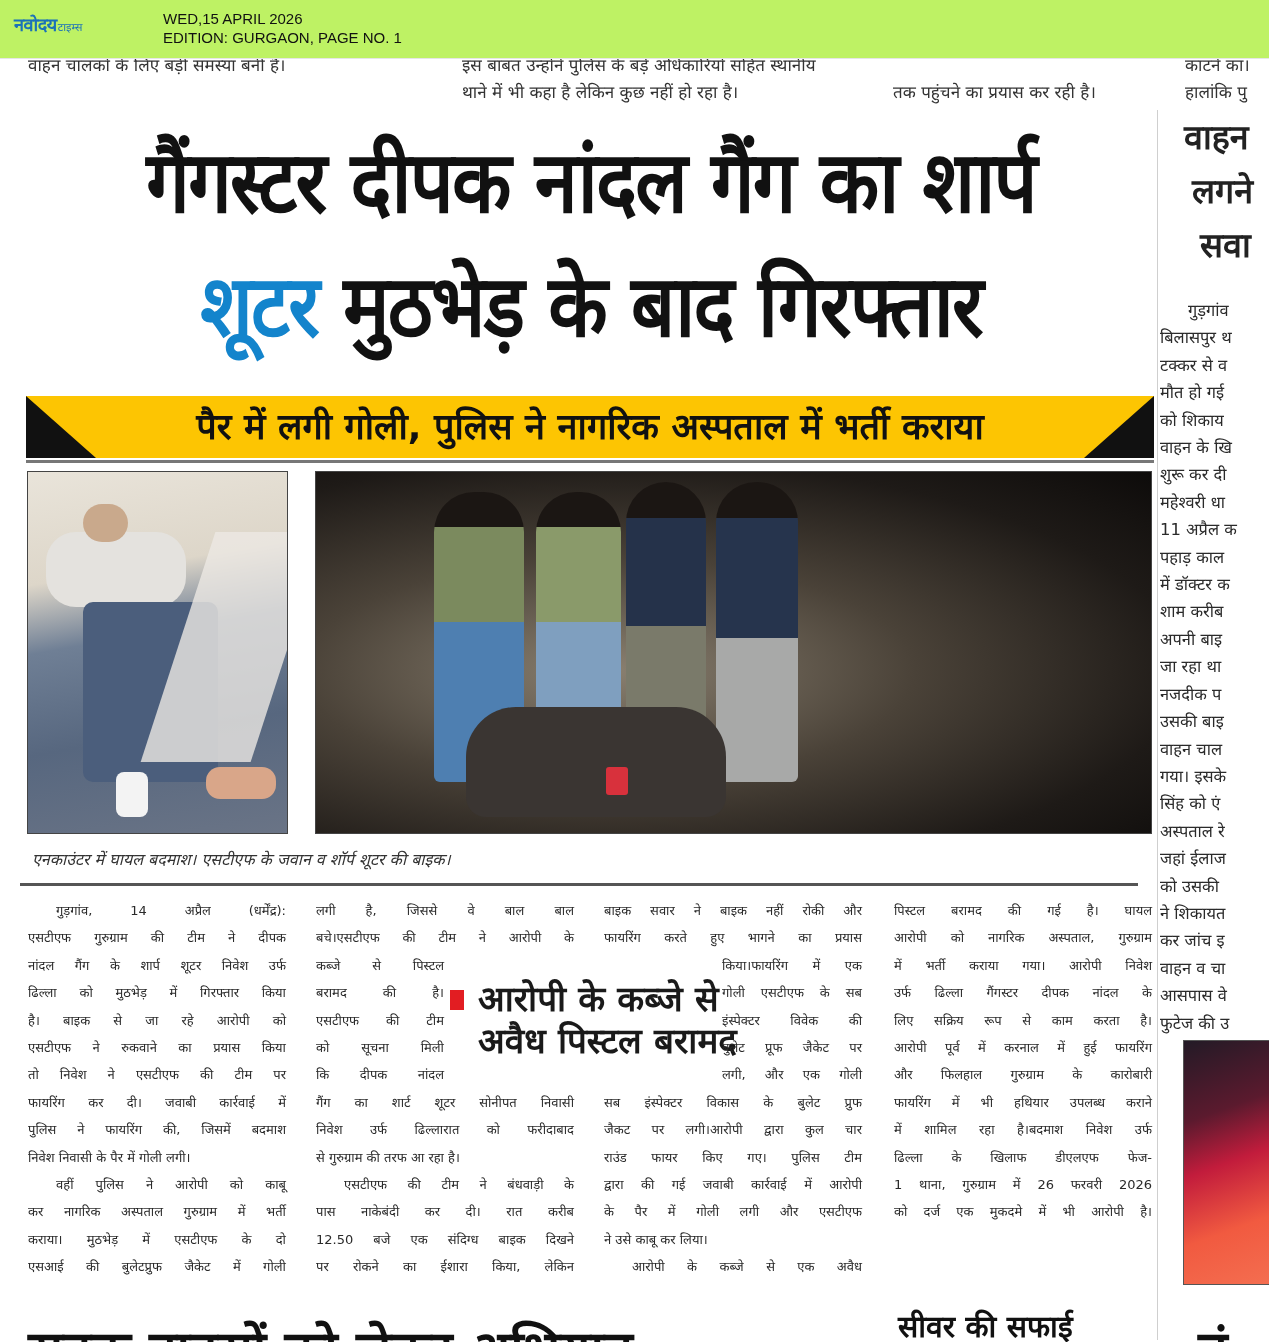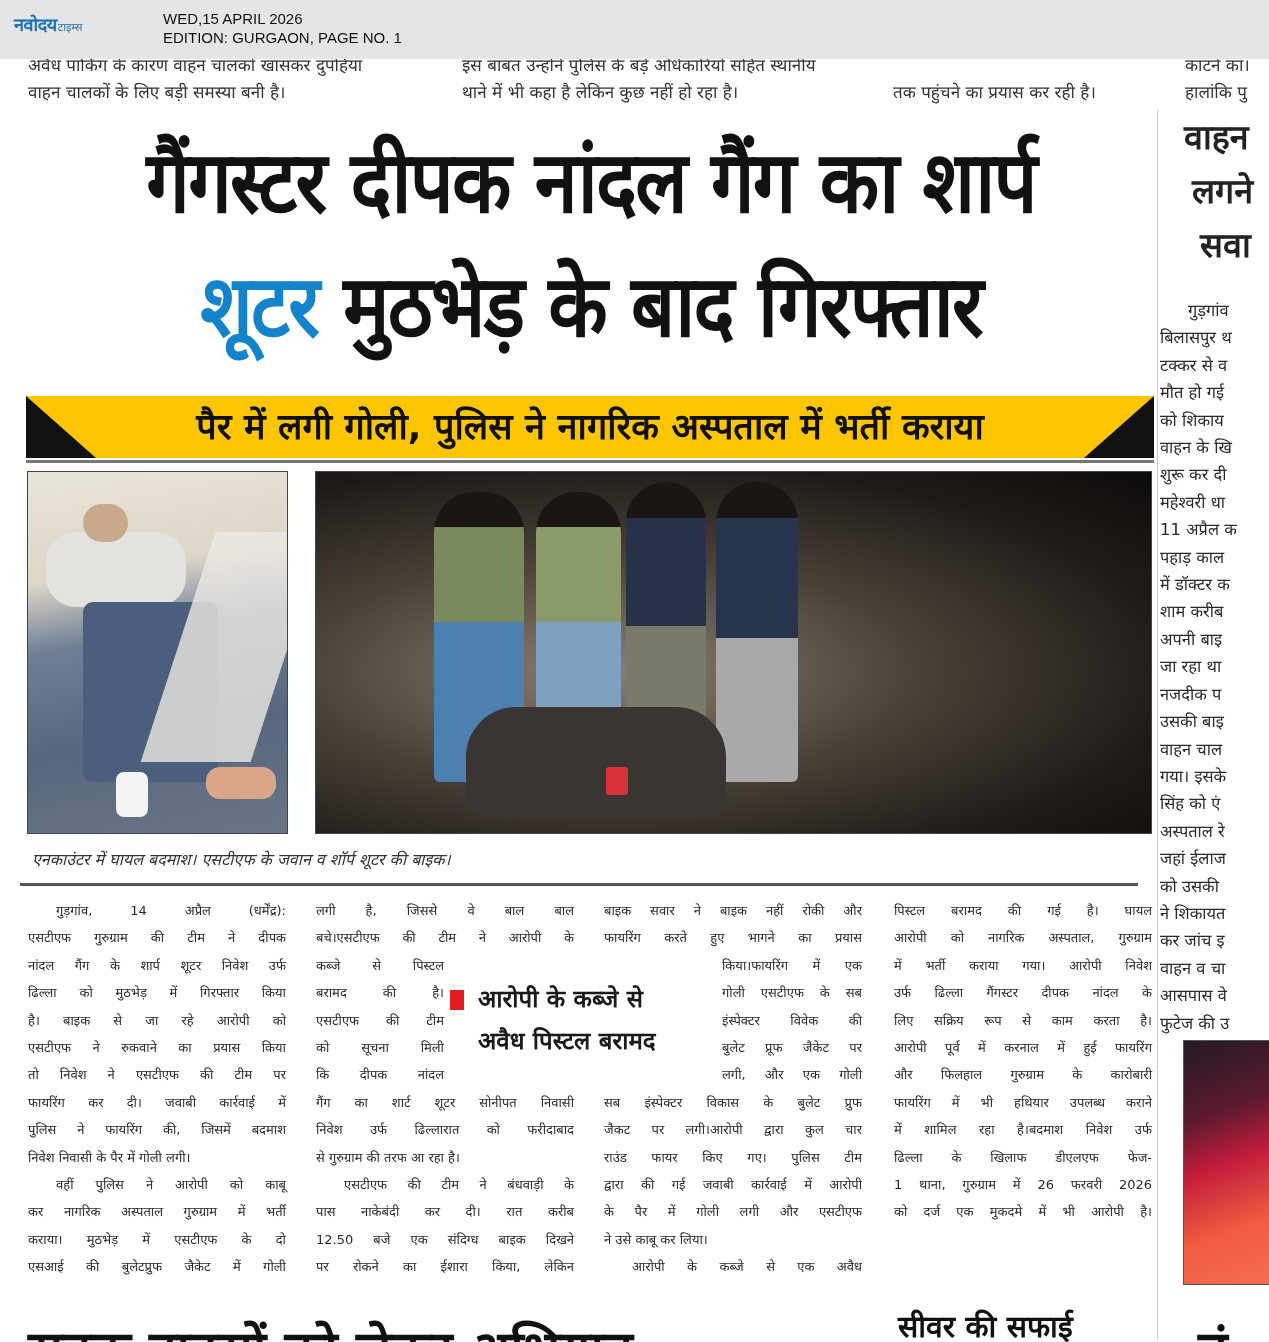--- a/index.html
+++ b/index.html
@@ -1,20 +1,20 @@
 <!DOCTYPE html>
 <html><head>
 <meta charset="utf-8">
 <style>
   * { box-sizing: border-box; margin: 0; padding: 0; }
   html, body { width: 1269px; height: 1342px; overflow: hidden; background: #ffffff; }
   body { position: relative; font-family: "DejaVu Sans", "Liberation Sans", sans-serif; color: #222; }
 
   
-  .topbar { position: absolute; left: 0; top: 0; width: 1269px; height: 58px; background: #e5e5e5; z-index: 5; box-shadow: 0 1px 0 #e6e6e6; }
+  .topbar { position: absolute; left: 0; top: 0; width: 1269px; height: 58px; background: #bef264; z-index: 5; box-shadow: 0 1px 0 #e6e6e6; }
   .logo { position: absolute; left: 14px; top: 12px; display: flex; align-items: baseline; }
   .logo-main { font-family: "DejaVu Sans", sans-serif; font-weight: 900; font-size: 18px; color: #1b72b8; letter-spacing: -0.5px; }
   .logo-sub { font-family: "DejaVu Sans", sans-serif; font-size: 11px; color: #1b72b8; margin-left: 1px; }
   .edition { position: absolute; left: 163px; top: 9px; font-family: "Liberation Sans", sans-serif; font-size: 15px; line-height: 19px; color: #111; }
 
   
   .paper { position: absolute; left: 0; top: 0; width: 1269px; height: 1342px; }
   .hi { font-family: "DejaVu Sans", sans-serif; font-size: 16px; color: #2a2a2a; }
 
   .prev-col { position: absolute; top: 52px; font-size: 17px; line-height: 27px; color: #333; white-space: nowrap; overflow: hidden; }
@@ -42,21 +42,21 @@
   .caption { position: absolute; left: 32px; top: 848px; font-family: "DejaVu Serif", serif; font-style: italic; font-size: 16px; color: #333; white-space: nowrap; }
   .caption-rule { position: absolute; left: 20px; top: 883px; width: 1118px; height: 3px; background: #555; }
 
   
   .col { position: absolute; top: 897px; font-size: 13px; line-height: 27.4px; color: #2a2a2a; text-align: justify; }
   .col .line { display: block; white-space: nowrap; text-align-last: justify; }
   .indent { padding-left: 28px; }
 
   .subhead { position: absolute; left: 450px; top: 978px; width: 250px; }
   .subhead-box { position: absolute; left: 0; top: 12px; width: 14px; height: 20px; background: #e21d22; }
-  .subhead-text { position: absolute; left: 28px; top: 0; font-family: "DejaVu Sans", sans-serif; font-weight: 900; font-size: 24px; line-height: 42px; color: #1a1a1a; white-space: nowrap; }
+  .subhead-text { position: absolute; left: 28px; top: 0; font-family: "DejaVu Sans", sans-serif; font-weight: 900; font-size: 35px; line-height: 42px; color: #1a1a1a; white-space: nowrap; }
 
   
   .side { position: absolute; left: 1157px; top: 110px; width: 112px; height: 1230px; overflow: hidden; border-left: 1px solid #cfcfcf; }
   .side-head { font-family: "DejaVu Sans", sans-serif; font-weight: 700; font-size: 34px; line-height: 54px; color: #222; white-space: nowrap; padding-left: 24px; }
   .side-body { font-size: 16.4px; line-height: 27.4px; color: #2a2a2a; white-space: nowrap; padding-left: 24px; }
   .side-photo { position: absolute; left: 25px; top: 930px; width: 90px; height: 245px; border: 1px solid #555;
     background: linear-gradient(160deg, #231a26 0%, #5b1a2e 30%, #c21c3c 50%, #f15a40 75%, #f46e50 100%); }
 
   
   .bottom-hl { position: absolute; top: 1312px; font-family: "DejaVu Sans", sans-serif; font-weight: 900; color: #111; white-space: nowrap; }
@@ -71,21 +71,20 @@
       <span class="logo-main">नवोदय</span>
       <span class="logo-sub">टाइम्स</span>
     </div>
     <div class="edition">
       <div>WED,15 APRIL 2026</div>
       <div>EDITION: GURGAON, PAGE NO. 1</div>
     </div>
   </div>
 
   <div class="prev-col hi" style="left:28px;width:410px;">
-    <div>अवैध पार्किंग के कारण वाहन चालकों खासकर दुपहिया</div>
     <div>वाहन चालकों के लिए बड़ी समस्या बनी है।</div>
   </div>
   <div class="prev-col hi" style="left:462px;width:410px;">
     <div>इस बाबत उन्होंने पुलिस के बड़े अधिकारियों सहित स्थानीय</div>
     <div>थाने में भी कहा है लेकिन कुछ नहीं हो रहा है।</div>
   </div>
   <div class="prev-col hi" style="left:893px;width:260px;">
     <div style="visibility:hidden">रिकॉर्ड, बातचीत और आरोपियों तक</div>
     <div>तक पहुंचने का प्रयास कर रही है।</div>
   </div>

